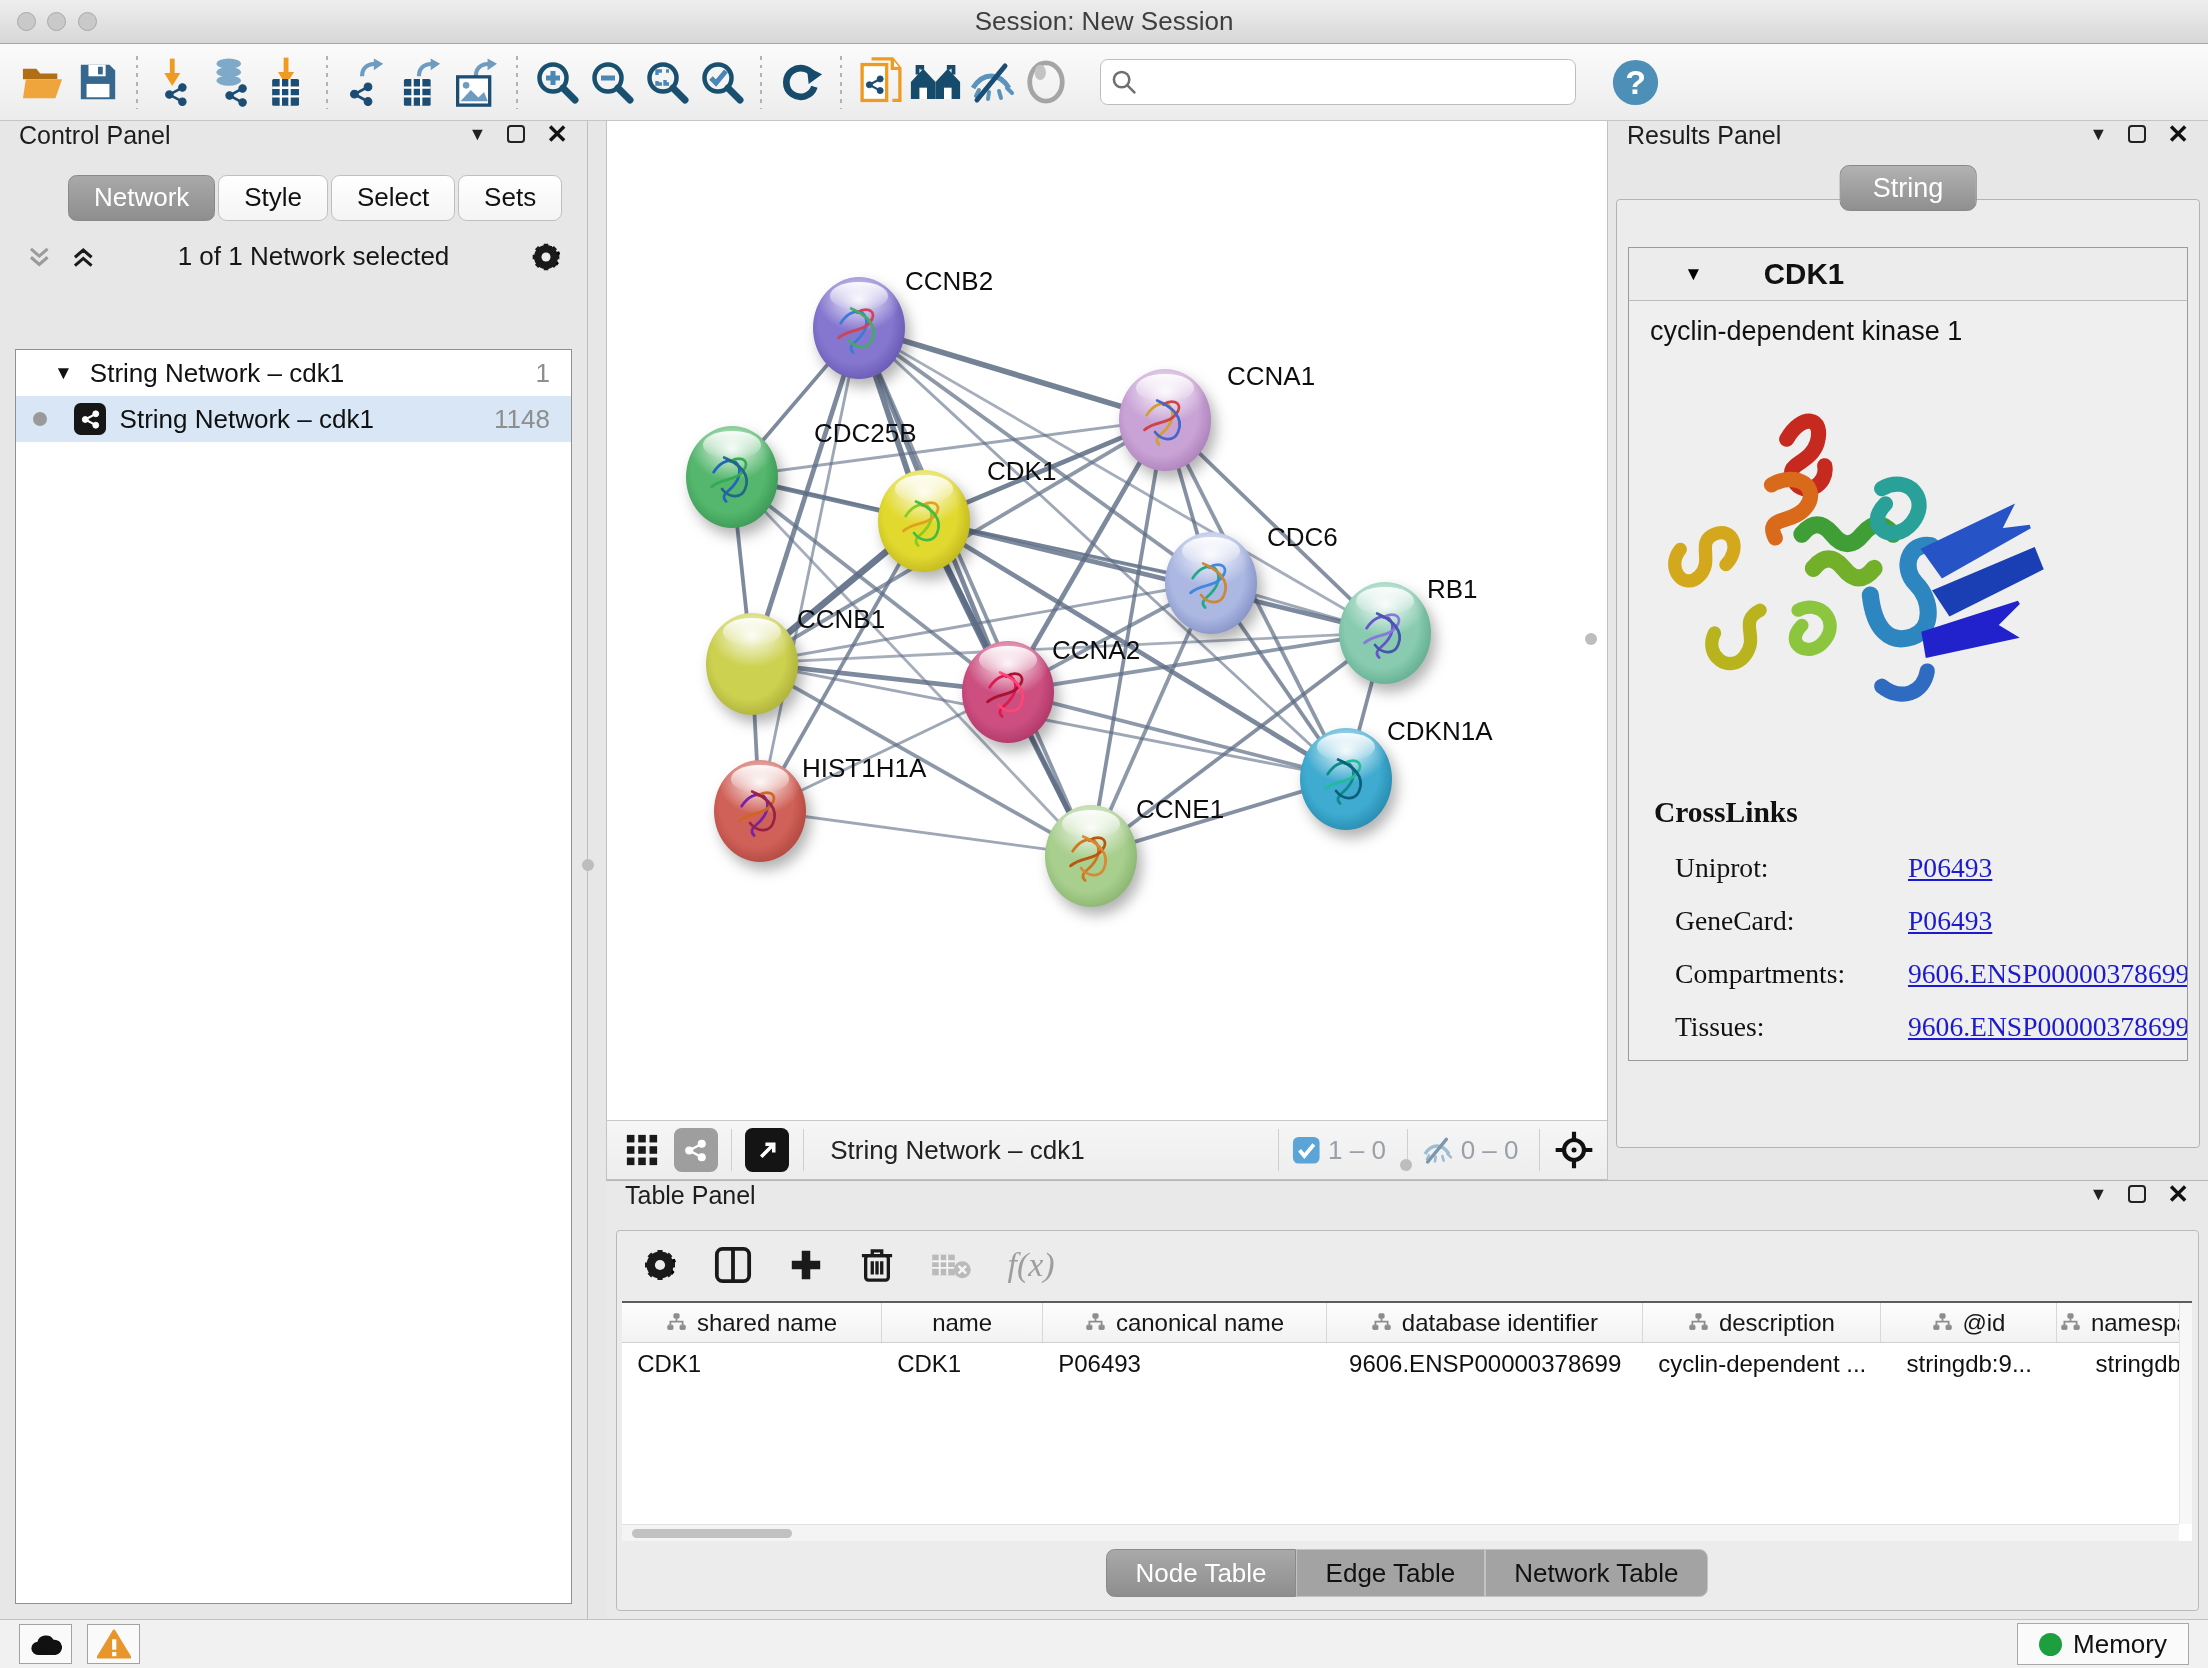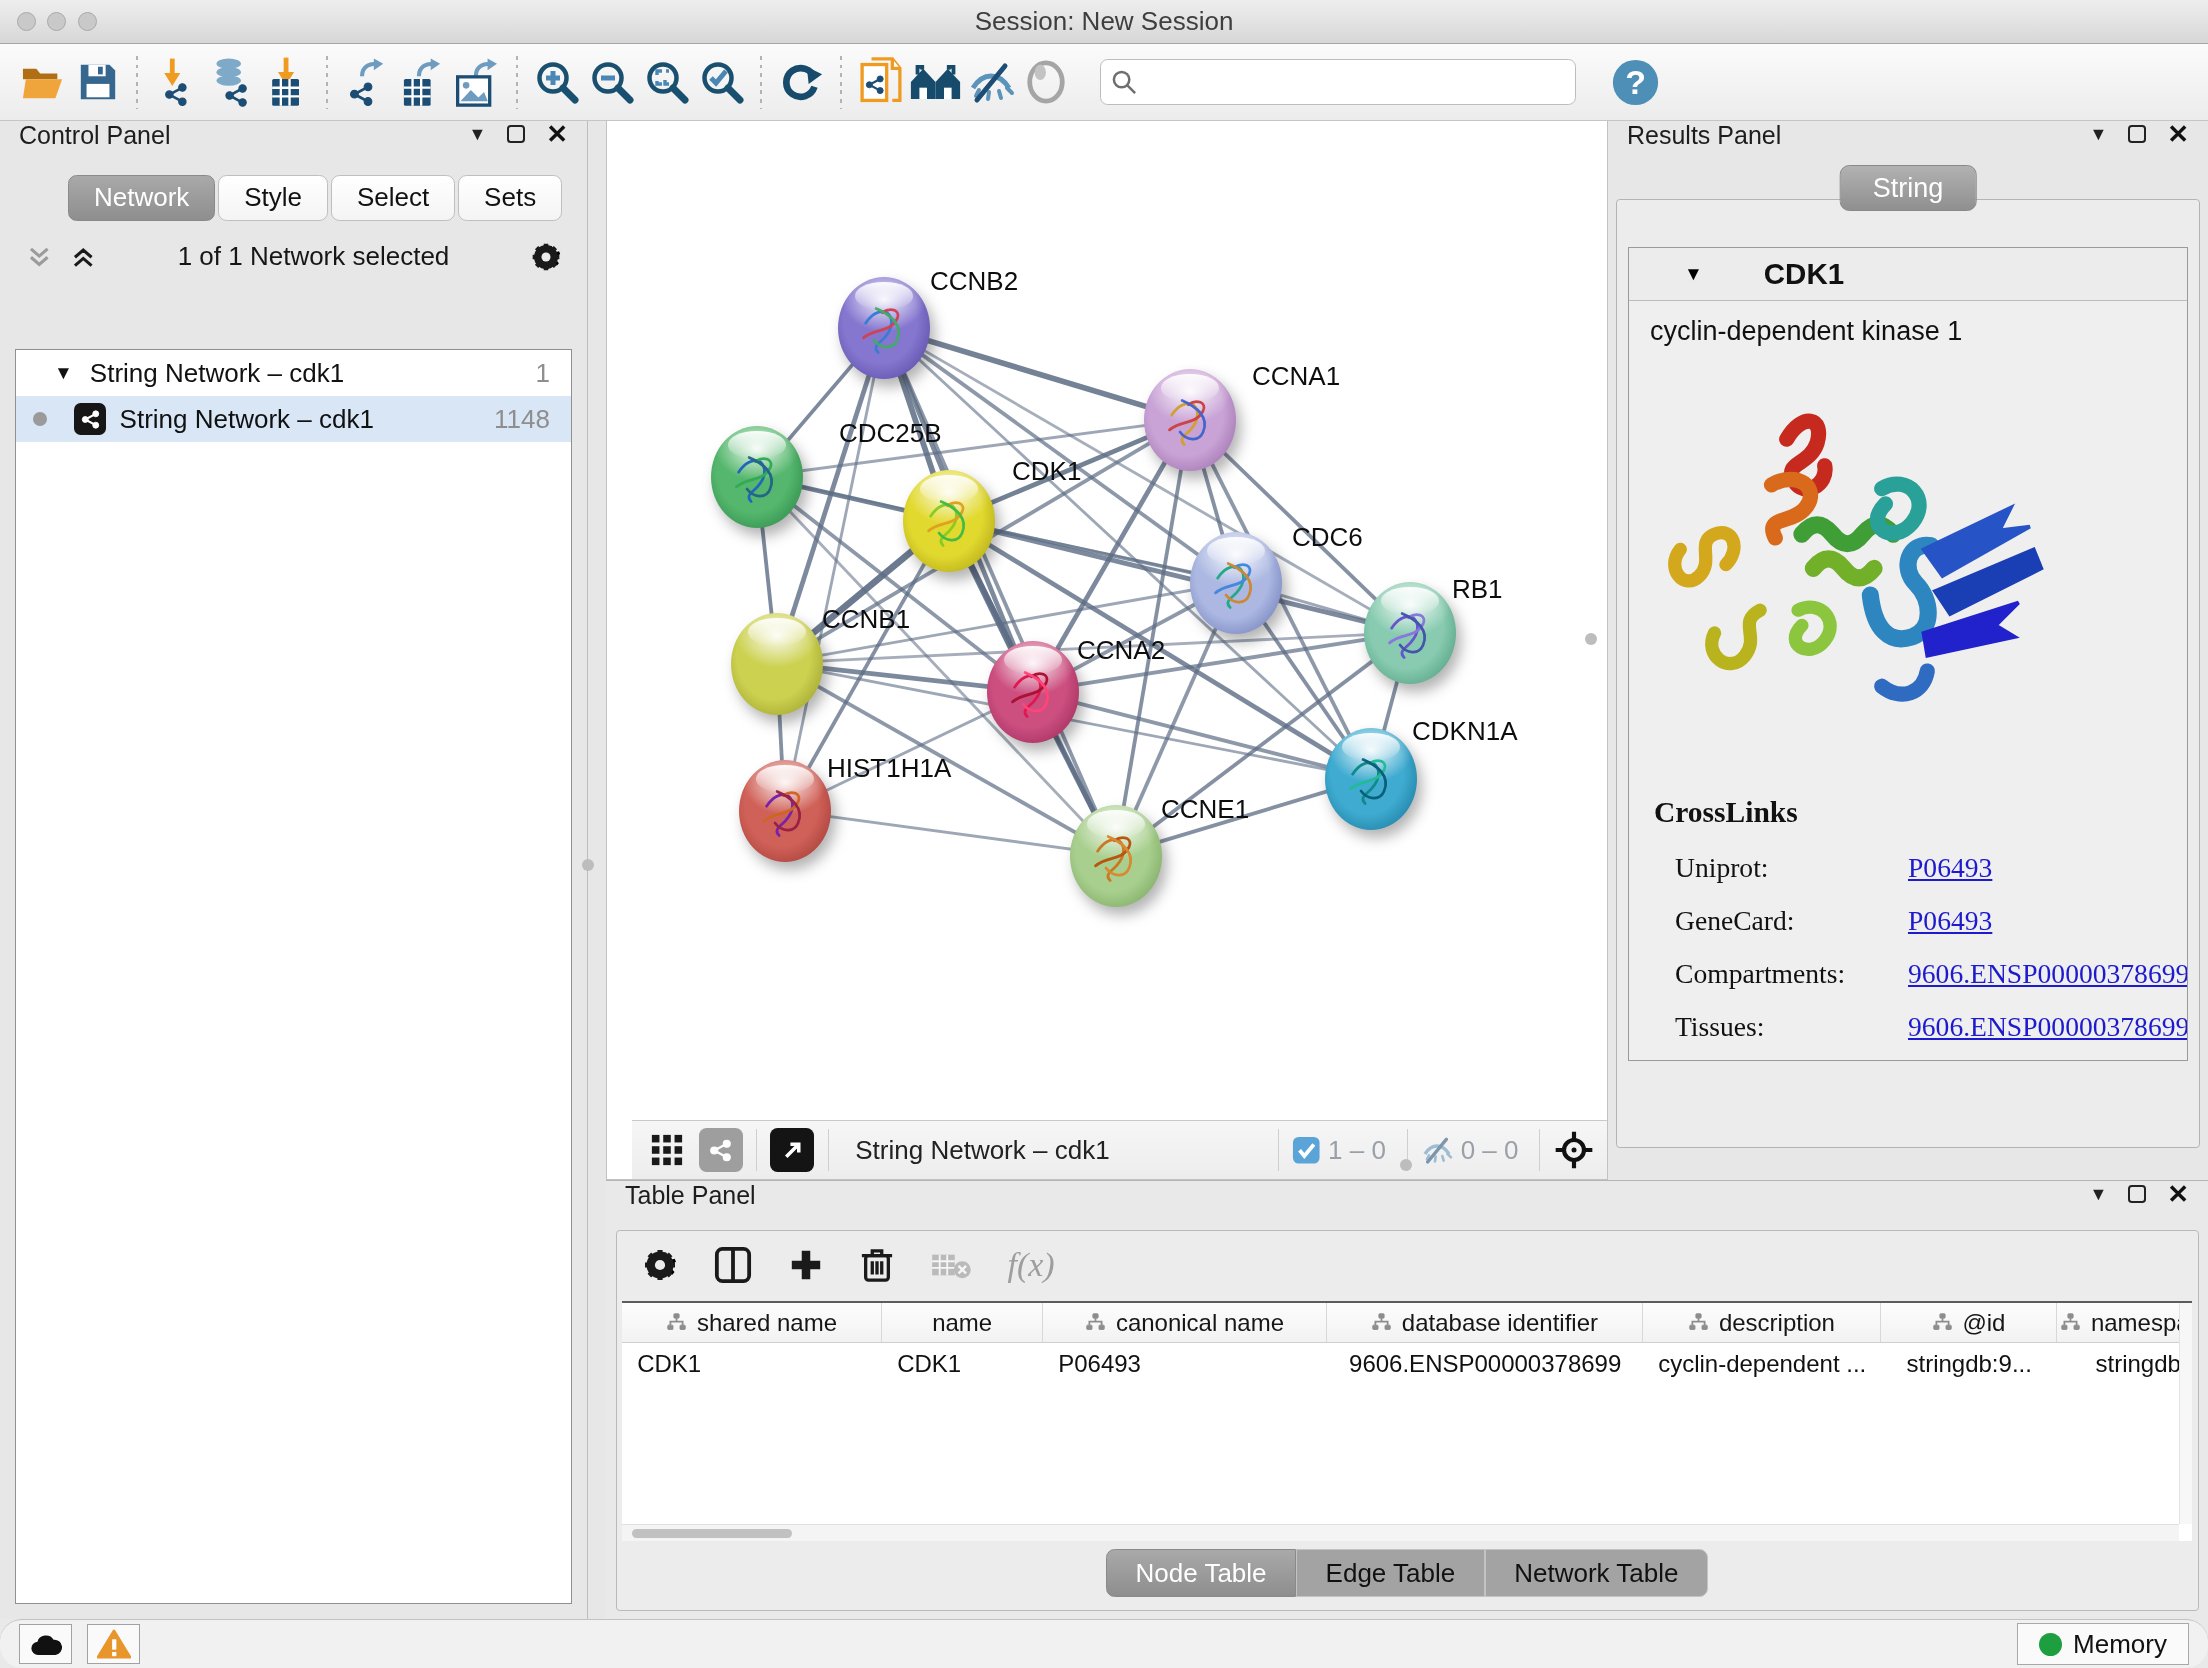--- a/index.html
+++ b/index.html
@@ -40,21 +40,21 @@
   .cp-status { flex:1; text-align:center; font-size:26px; color:#161616; }
   .cp-list { position:absolute; left:15px; right:15px; top:228px; bottom:15px; background:#fff; border:1.9px solid #909090; overflow:hidden; }
   .cp-row { height:46px; display:flex; align-items:center; font-size:26px; color:#111; }
   .cp-row .count { margin-left:auto; color:#8e8e8e; padding-right:21px; }
   .cp-row.child { background:#d8e6f6; }
   .bullet { width:14.3px; height:14.3px; border-radius:50%; background:#9a9a9a; margin:0 27px 0 17px; }
   .netbadge { width:32px; height:32px; background:#161616; border-radius:6.7px; display:flex; align-items:center; justify-content:center; margin-right:13.3px; }
   .nums { margin-left:auto; display:flex; color:#8e8e8e; padding-right:21px; }
 
   
-  .netview { width:1002px; display:flex; flex-direction:column; border:1px solid #c2c2c2; border-top:none; background:#fff;padding-left:25px; }
+  .netview { width:1002px; display:flex; flex-direction:column; border:1px solid #c2c2c2; border-top:none; background:#fff; }
   .canvas { position:relative; flex:1; background:#fff; overflow:hidden; }
   .canvas svg.edges { position:absolute; left:0; top:0; }
   .node { position:absolute; width:92px; height:102px; border-radius:50%; filter:drop-shadow(5.7px 8.6px 6.7px rgba(0,0,0,.30)); }
   .node::after { content:""; position:absolute; left:19%; top:5%; width:62%; height:27%; border-radius:50%; background:linear-gradient(rgba(255,255,255,.95), rgba(255,255,255,0)); }
   .node svg { position:absolute; left:15px; top:21px; }
   .nlabel { position:absolute; font-size:26px; color:#0d0d0d; white-space:nowrap; }
   .net-toolbar { height:59px; background:linear-gradient(#f6f6f6,#ededed); border-top:1px solid #c9c9c9; display:flex; align-items:center; padding:0 13.3px; font-size:26px; color:#222; }
   .nt-sep { width:1px; height:42px; background:#cfcfcf; margin:0 13.3px; }
   .nt-btn { width:44px; height:44px; display:flex; align-items:center; justify-content:center; border-radius:7.6px; }
   .nt-btn.grayball { background:#9e9e9e; }
@@ -90,21 +90,21 @@
   .hscroll { position:absolute; left:0; right:13.3px; bottom:0; height:17px; background:#f4f4f4; border-top:1px solid #e0e0e0; }
   .hthumb { position:absolute; left:9.5px; top:3.8px; width:160px; height:9.5px; border-radius:4.8px; background:#c1c1c1; }
   .vscroll { position:absolute; right:0; top:0; bottom:17px; width:13.3px; background:#f7f7f7; border-left:1px solid #e4e4e4; }
   .tp-tabs { position:absolute; left:0; right:0; bottom:13.3px; display:flex; justify-content:center; }
   .tp-tab { font-size:26px; padding:7.6px 28.5px; background:#a3a3a3; border:1px solid #c3c3c3; color:#111; }
   .tp-tab:first-child { border-radius:8.6px 0 0 8.6px; }
   .tp-tab:last-child { border-radius:0 8.6px 8.6px 0; }
   .tp-tab.sel { background:linear-gradient(#a9a9a9,#8e8e8e); color:#fff; border-color:#8a8a8a; }
 
   
-  .statusbar { height:49px; background:#f1f1f1; border-top:1.9px solid #c2c2c2; display:flex; align-items:center; padding:0 19px;border-radius:22px; }
+  .statusbar { height:49px; background:#f1f1f1; border-top:1.9px solid #c2c2c2; display:flex; align-items:center; padding:0 19px; }
   .sb-btn { width:53px; height:40px; border:1.9px solid #a2a2a2; background:#fafafa; display:flex; align-items:center; justify-content:center; margin-right:15px; }
   .mem-btn { margin-left:auto; height:42px; border:1.9px solid #a9a9a9; background:#fafafa; display:flex; align-items:center; gap:11.4px; padding:0 21px; font-size:26px; color:#111; }
   .memdot { width:23px; height:23px; border-radius:50%; background:#1d9e3f; }
 
   .splitdot { position:absolute; width:12.4px; height:12.4px; border-radius:50%; background:#bdbdbd; z-index:5; }
 </style>
 </head>
 <body>
 
 <svg width="0" height="0" style="position:absolute">

